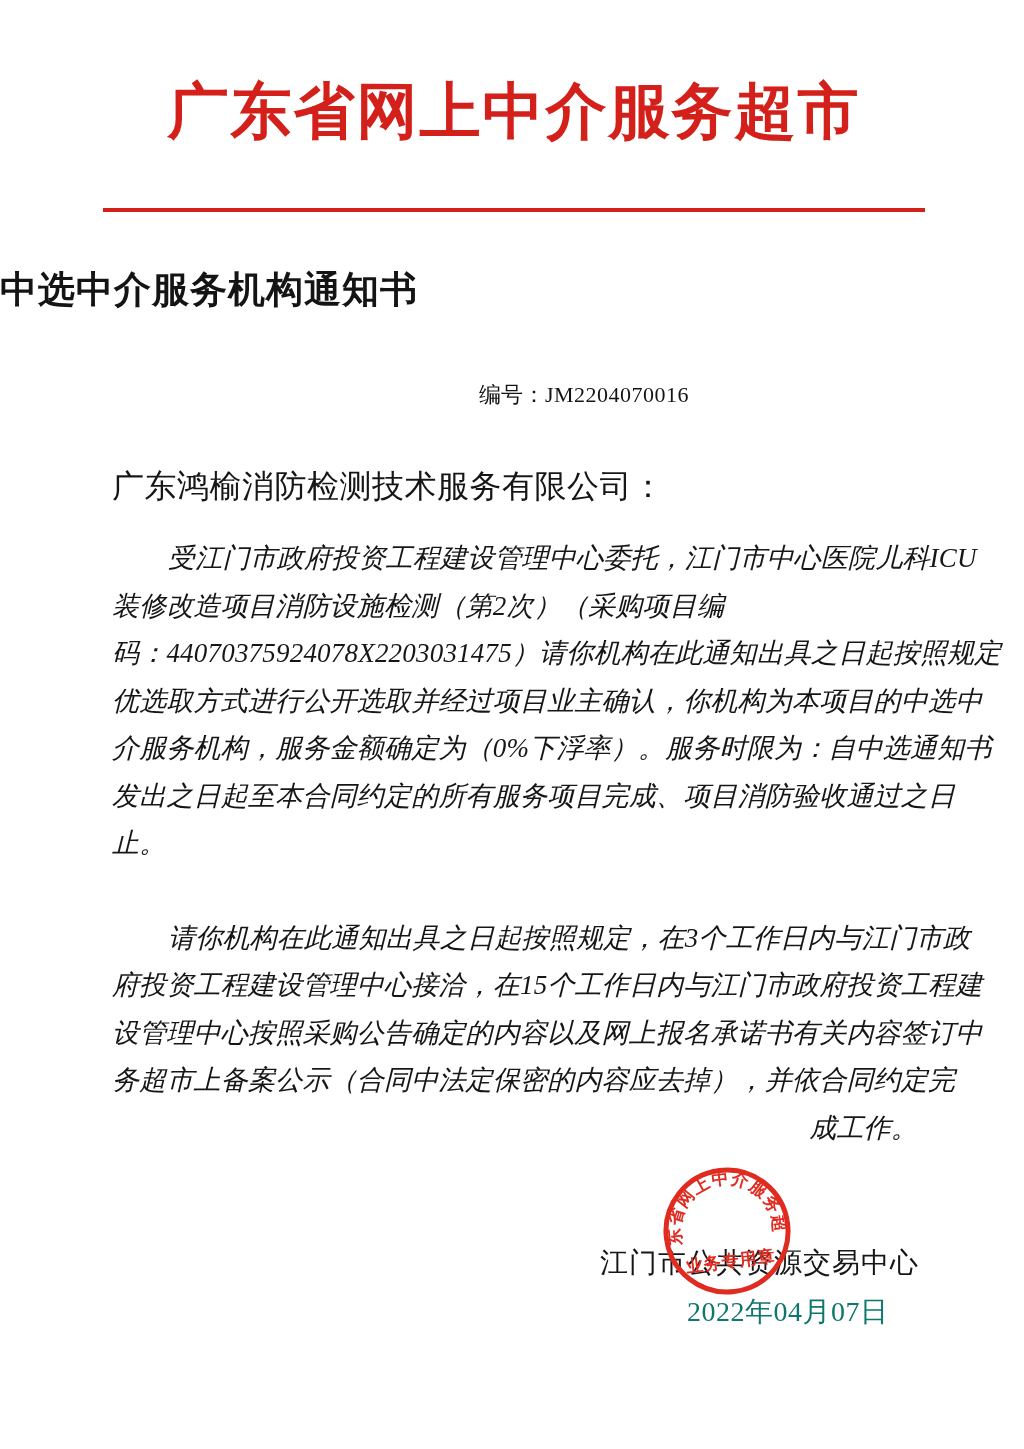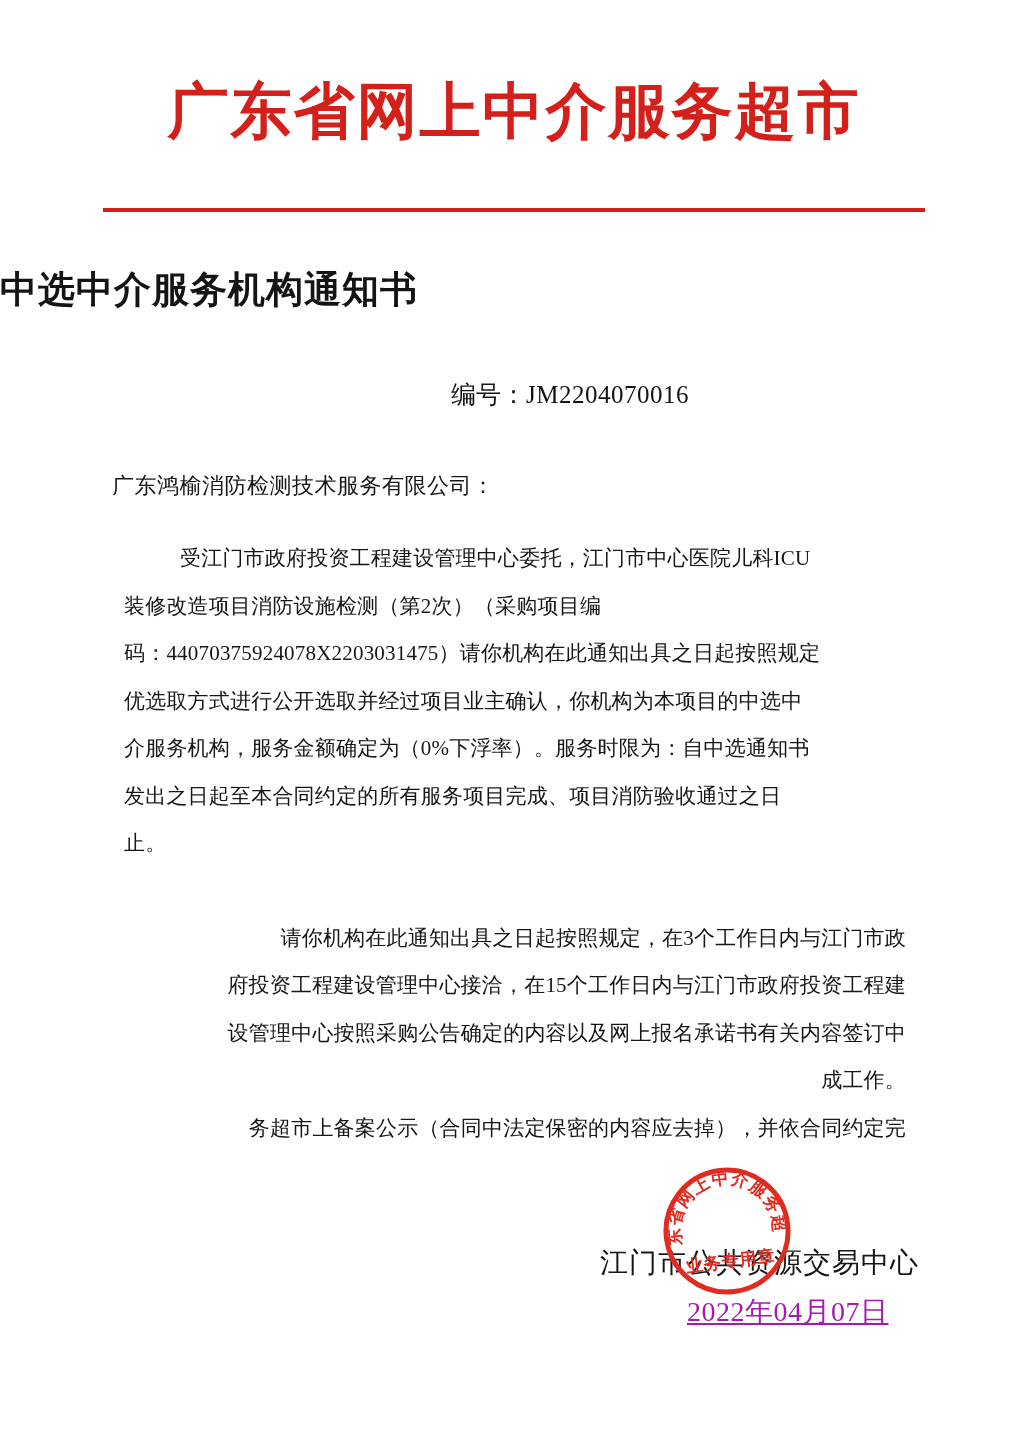--- a/index.html
+++ b/index.html
@@ -61,50 +61,51 @@
     font-weight: 700;
     letter-spacing: 1px;
     color: #141414;
   }
 
   
   .serial-row {
     position: absolute;
     right: 128px;
     top: 378px;
-    font-size: 25px;
+    font-size: 22px;
     line-height: 34px;
     letter-spacing: 0.5px;
     color: #141414;
     white-space: nowrap;
   }
   .serial-label { letter-spacing: 0px; }
   .serial-value { letter-spacing: 0.5px; }
 
   
   .body-block {
     position: absolute;
     left: 112px;
     top: 463px;
     width: 806px;
   }
   .addressee {
-    font-size: 22px;
+    font-size: 32px;
     line-height: 46px;
     letter-spacing: 0.5px;
     color: #161616;
     margin: 0 0 26px 0;
     white-space: nowrap;
   }
   .para {
-    font-size: 21px;
+    font-size: 27px;
     line-height: 47.5px;
     letter-spacing: 0.2px;
     color: #161616;
-    margin: 12px;
+    margin: 0;
+    font-style: italic;
   }
   .para + .para { margin-top: 47px; text-align: right; }
   .para .ln { display: block; white-space: nowrap; }
   .para .ln.indent { text-indent: 56px; }
 
   
   .sign-block {
     position: absolute;
     left: 0;
     top: 1243px;
@@ -120,23 +121,22 @@
     color: #161616;
     white-space: nowrap;
   }
   .sign-date {
     position: absolute;
     left: 687px;
     top: 49px;
     font-size: 28px;
     line-height: 40px;
     letter-spacing: 0.5px;
-    color: #a21caf;
-    white-space: nowrap;
-    text-decoration: underline;
+    color: #0f766e;
+    white-space: nowrap;
   }
 
   
   .seal {
     position: absolute;
     left: 662px;
     top: 1166px;
     width: 130px;
     height: 130px;
     transform: rotate(-7deg);
@@ -171,22 +171,22 @@
       <span class="ln">优选取方式进行公开选取并经过项目业主确认，你机构为本项目的中选中</span>
       <span class="ln">介服务机构，服务金额确定为（0%下浮率）。服务时限为：自中选通知书</span>
       <span class="ln">发出之日起至本合同约定的所有服务项目完成、项目消防验收通过之日</span>
       <span class="ln">止。</span>
     </p>
 
     <p class="para">
       <span class="ln indent">请你机构在此通知出具之日起按照规定，在3个工作日内与江门市政</span>
       <span class="ln">府投资工程建设管理中心接洽，在15个工作日内与江门市政府投资工程建</span>
       <span class="ln">设管理中心按照采购公告确定的内容以及网上报名承诺书有关内容签订中</span>
+      <span class="ln">务超市上备案公示（合同中法定保密的内容应去掉），并依合同约定完</span>
       <span class="ln">成工作。</span>
-      <span class="ln">务超市上备案公示（合同中法定保密的内容应去掉），并依合同约定完</span>
     </p>
 
   </div>
 
   <div class="sign-block">
     <div class="sign-org">江门市公共资源交易中心</div>
     <div class="sign-date">2022年04月07日</div>
   </div>
 
   <div class="seal">

